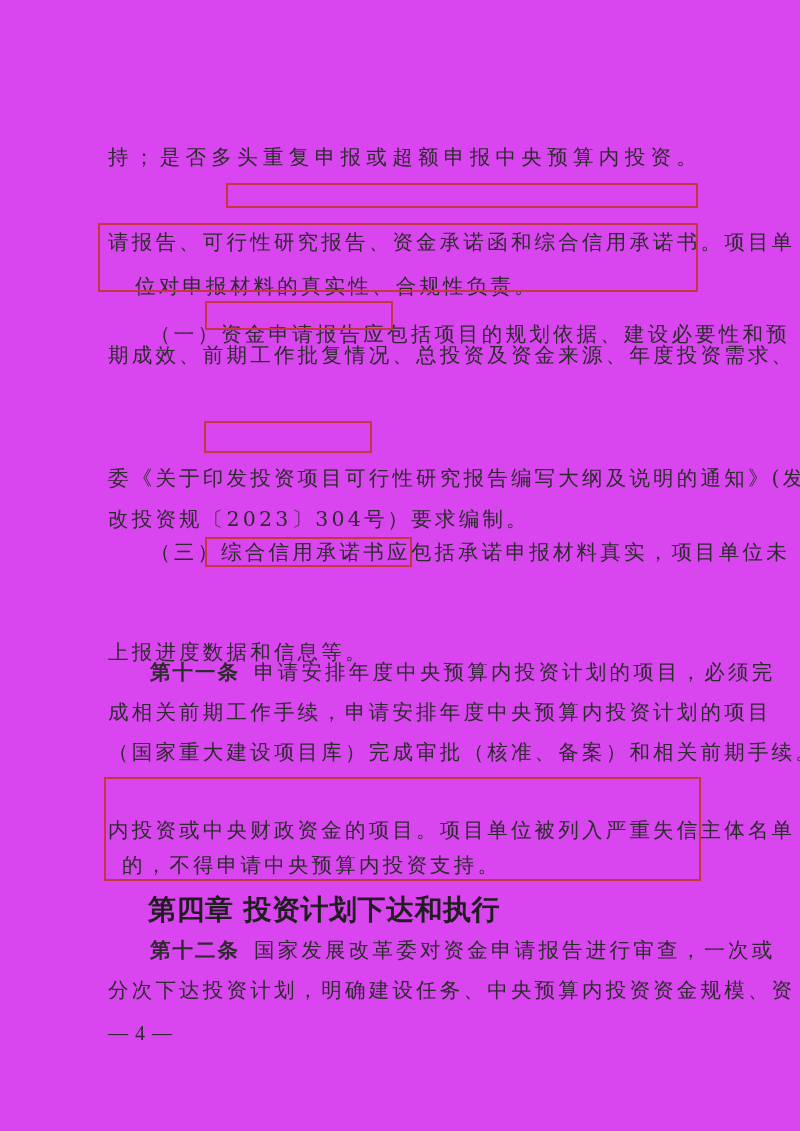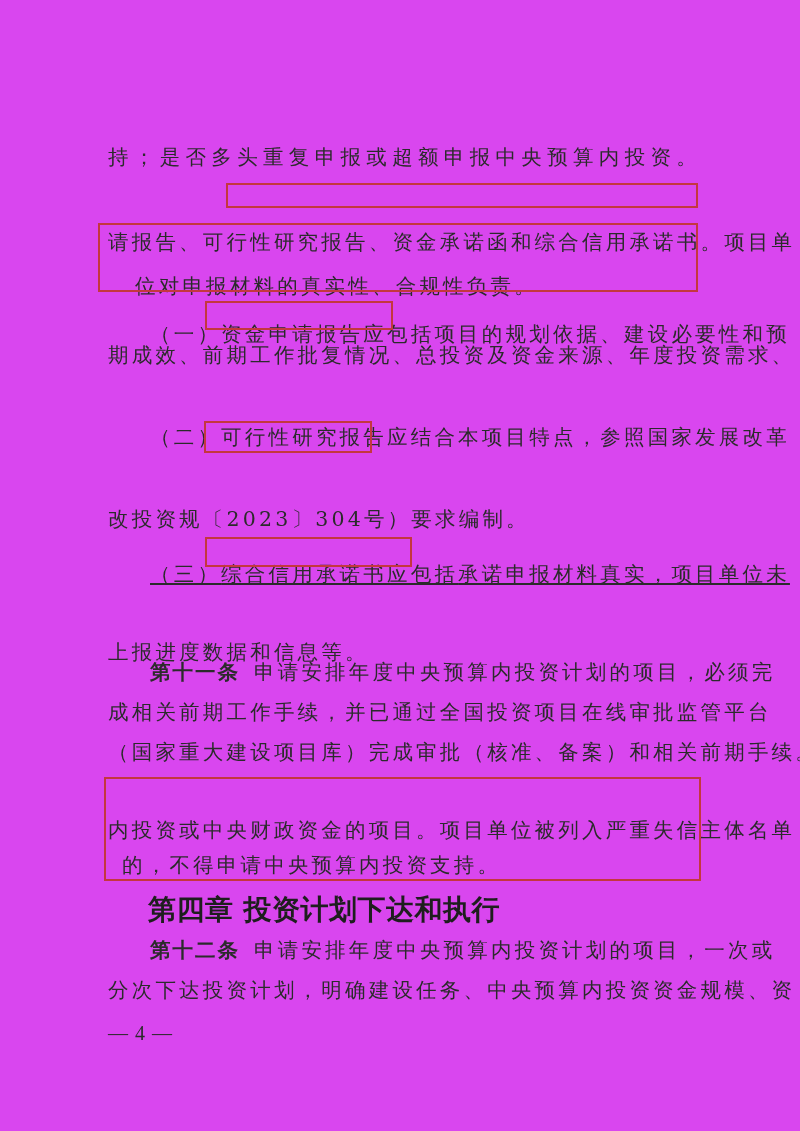--- a/index.html
+++ b/index.html
@@ -89,54 +89,54 @@
     <span>位对申报材料的真实性、合规性负责。</span>
   </div>
 
   <div class="line" style="top:284px;margin-top:36px;">
     <span class="indent"></span><span>（一）</span><span>资金申请报告应包括</span><span>项目的规划依据、建设必要性和预</span>
   </div>
   <div class="line just" style="top:341px;">
     <span>期成效、前期工作批复情况、总投资及资金来源、年度投资需求、</span>
   </div>
 
-  <div class="line" style="top:423px;">
-    <span class="indent"></span><span>（二）</span><span>可行性研究报告应</span><span>结合本项目特点，参照国家发展改革</span>
+  <div class="line just" style="top:464px;">
+    <span>委《关于印发投资项目可行性研究报告编写大纲及说明的通知》(发</span>
   </div>
   <div class="line" style="top:505px;">
     <span>改投资规〔2023〕304号）要求编制。</span>
   </div>
 
-  <div class="line" style="top:560px;text-decoration:underline;">
+  <div class="line" style="top:538px;">
     <span class="indent"></span><span>（三）</span><span>综合信用承诺书应包括</span><span>承诺申报材料真实，项目单位未</span>
   </div>
   <div class="line" style="top:618px;margin-top:20px;">
     <span>上报进度数据和信息等。</span>
   </div>
 
   <div class="line" style="top:658px;">
     <span class="indent"></span><span class="bold">第十一条</span><span class="gap"></span><span>申请安排年度中央预算内投资计划的项目，必须完</span>
   </div>
   <div class="line just" style="top:698px;">
-    <span>成相关前期工作手续，并已通过全国投资项目在线审批监管平台</span>
+    <span>成相关前期工作手续，申请安排年度中央预算内投资计划的项目</span>
   </div>
   <div class="line just" style="top:738px;">
     <span>（国家重大建设项目库）完成审批（核准、备案）和相关前期手续。</span>
   </div>
   <div class="line just" style="top:816px;">
     <span>内投资或中央财政资金的项目。项目单位被列入严重失信主体名单</span>
   </div>
   <div class="line" style="top:851px;margin-left:14px;">
     <span>的，不得申请中央预算内投资支持。</span>
   </div>
 
   <div class="chapter" style="top:896px;">第四章  投资计划下达和执行</div>
 
   <div class="line" style="top:936px;">
-    <span class="indent"></span><span class="bold">第十二条</span><span class="gap"></span><span>申请安排年度中央预算内投资计划的项目，一次或</span>
+    <span class="indent"></span><span class="bold">第十二条</span><span class="gap"></span><span>国家发展改革委对资金申请报告进行审查，一次或</span>
   </div>
   <div class="line just" style="top:976px;">
     <span>分次下达投资计划，明确建设任务、中央预算内投资资金规模、资</span>
   </div>
 
   <div class="pagenum">— 4 —</div>
 
   <div class="box" style="left:226px; top:183px; width:472px; height:25px;"></div>
   <div class="box" style="left:98px; top:223px; width:600px; height:69px;"></div>
   <div class="box" style="left:205px; top:301px; width:188px; height:29px;"></div>

